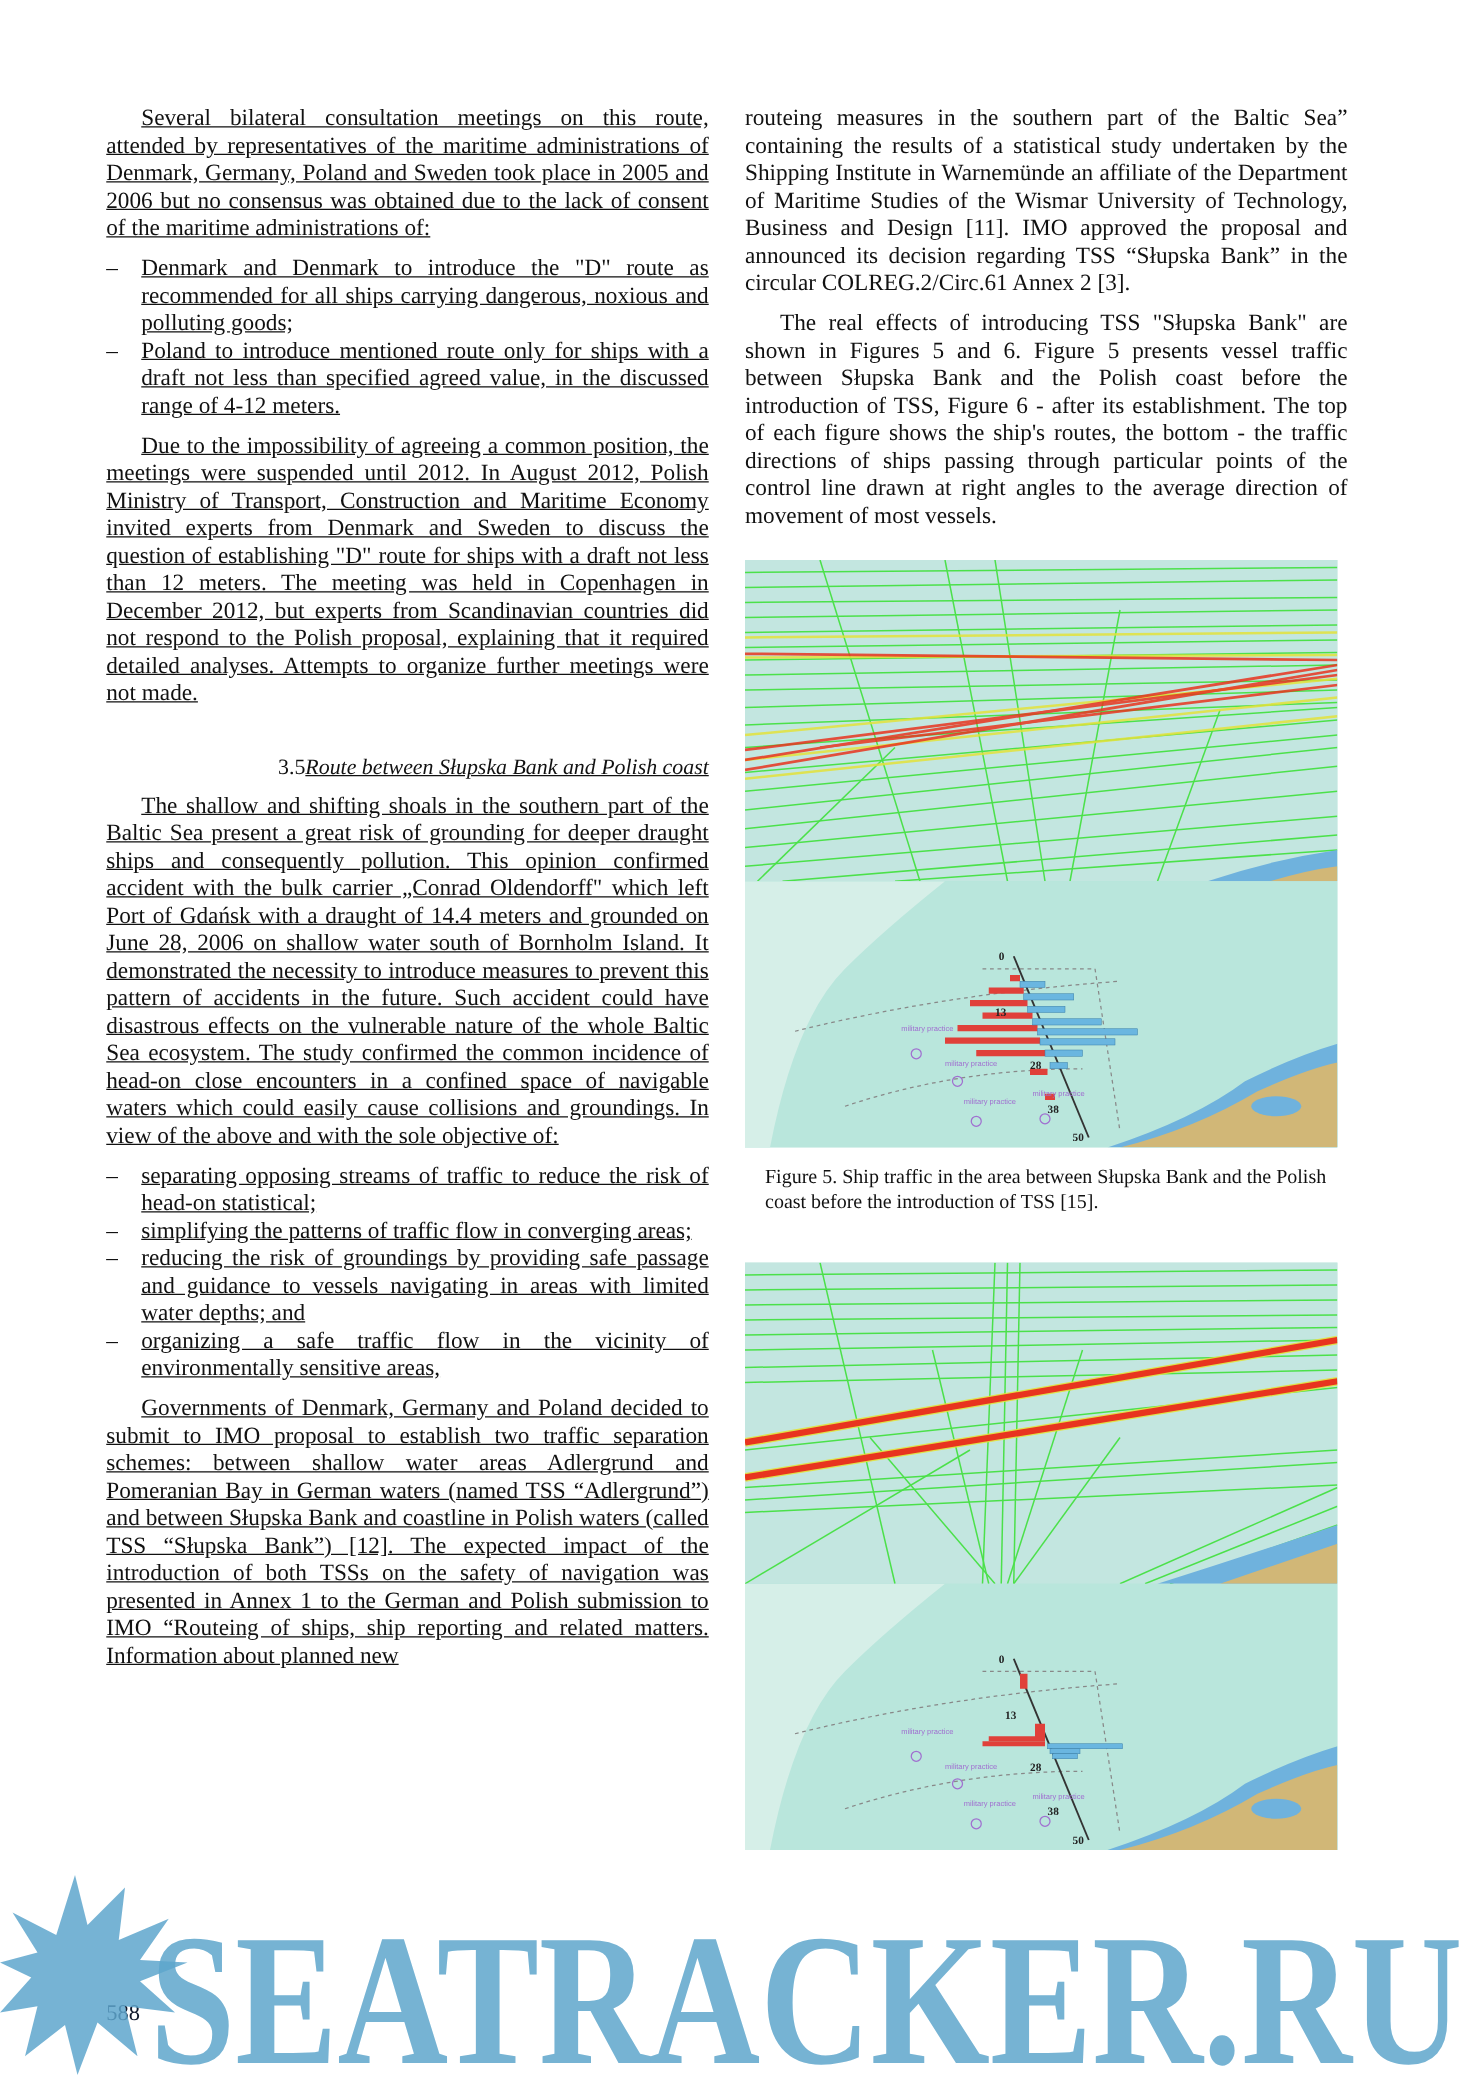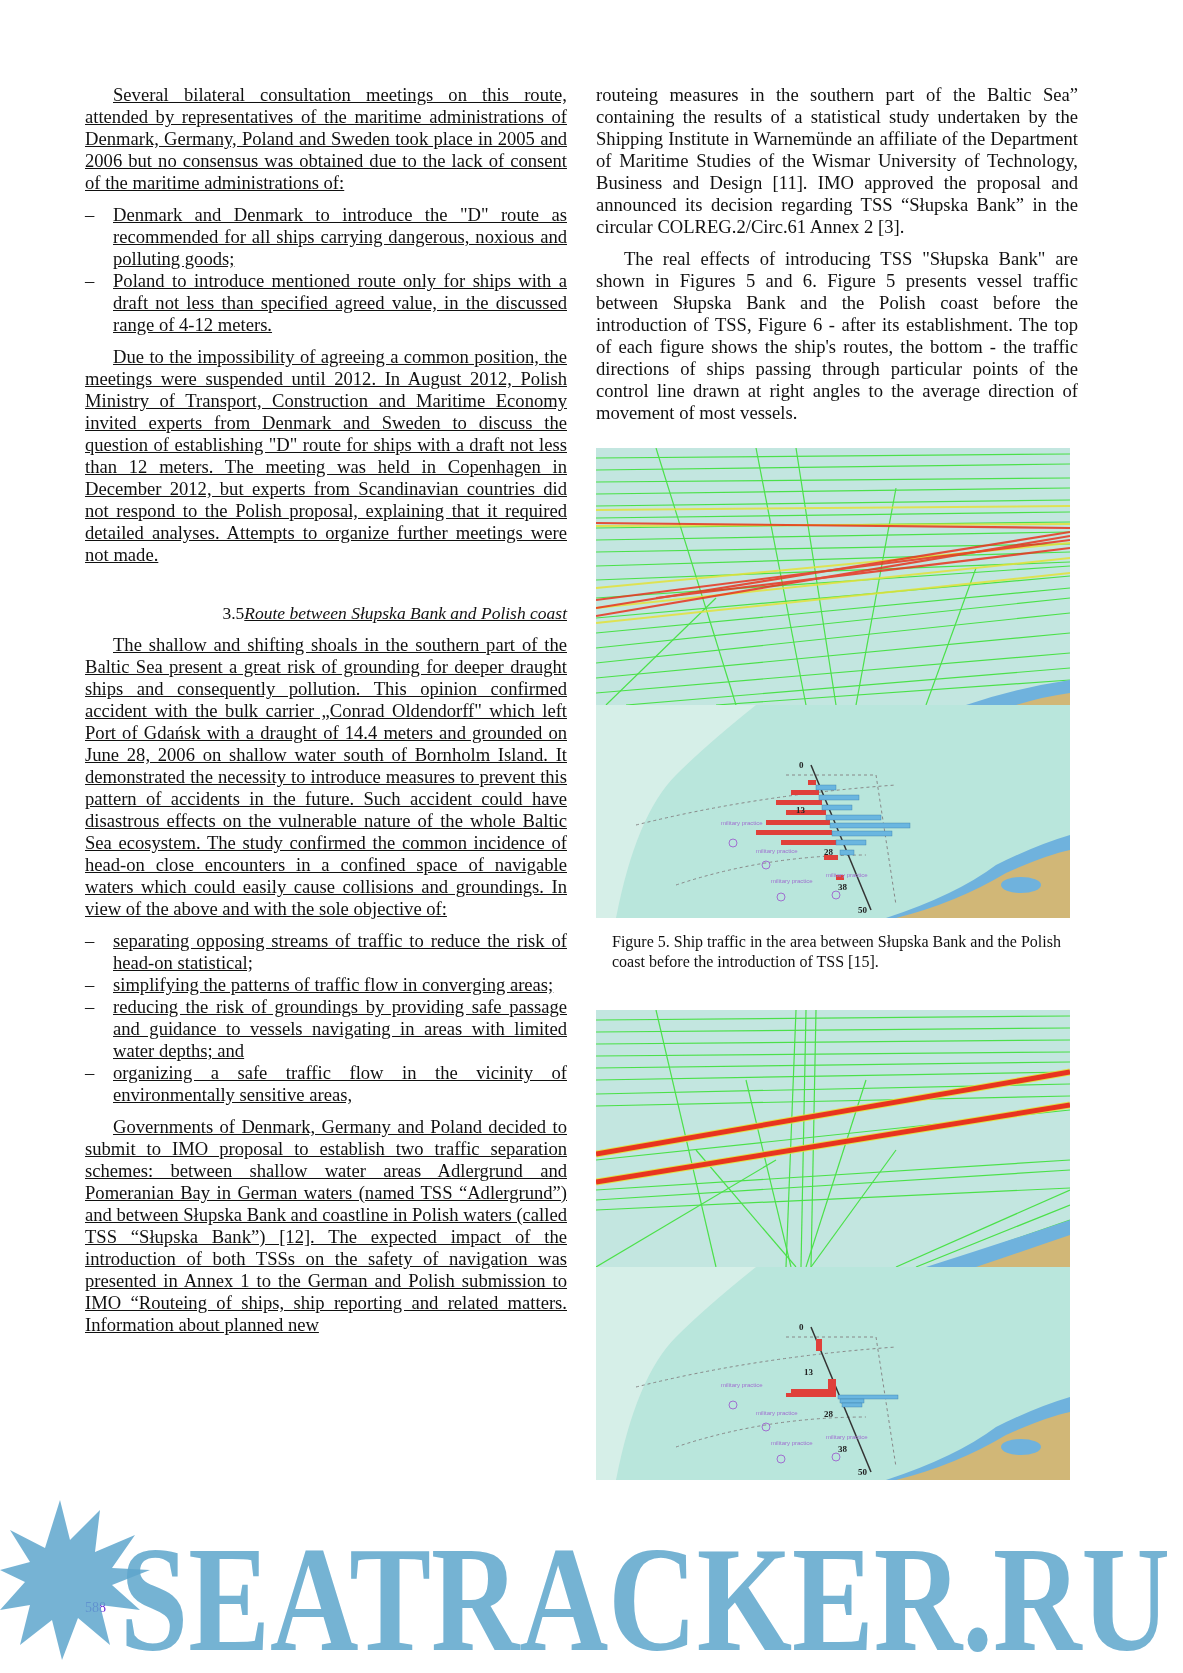--- a/index.html
+++ b/index.html
@@ -15,21 +15,21 @@
   ul.dash li { position:relative; padding-left:28px; }
   ul.dash li .dash-mark { position:absolute; left:0; top:0; }
   .section-heading { margin:36px 0 10px 0; font-size:17.5px; text-indent:0; text-align:right; }
   .section-heading .num { display:inline-block; width:42px; }
   .section-heading .title { font-style:italic; }
   .figure { position:relative; width:474px; margin-top:20px; }
   .fig-img { position:relative; width:474px; height:470px; overflow:hidden; background:#b9e6dc; }
   .fig-top { position:absolute; left:0; top:0; width:474px; height:257px; }
   .fig-bottom { position:absolute; left:0; top:257px; width:474px; height:213px; }
   .caption { font-size:16px; line-height:20px; margin:14px 0 0 16px; text-align:left; text-indent:0; }
-  .page-number { position:absolute; left:85px; top:1600px; font-size:14px; color:#6d28d9; }
+  .page-number { position:absolute; left:85px; top:1600px; font-size:18px; color:#0f172a; }
   .watermark { position:absolute; left:0; top:1460px; width:1183px; height:213px; pointer-events:none; }
 </style>
 </head>
 <body>
 
 <div class="col left">
   <p>Several bilateral consultation meetings on this route, attended by representatives of the maritime administrations of Denmark, Germany, Poland and Sweden took place in 2005 and 2006 but no consensus was obtained due to the lack of consent of the maritime administrations of:</p>
   <ul class="dash">
     <li><span class="dash-mark">–</span><span>Denmark and Denmark to introduce the "D" route as recommended for all ships carrying dangerous, noxious and polluting goods;</span></li>
     <li><span class="dash-mark">–</span><span>Poland to introduce mentioned route only for ships with a draft not less than specified agreed value, in the discussed range of 4-12 meters.</span></li>

